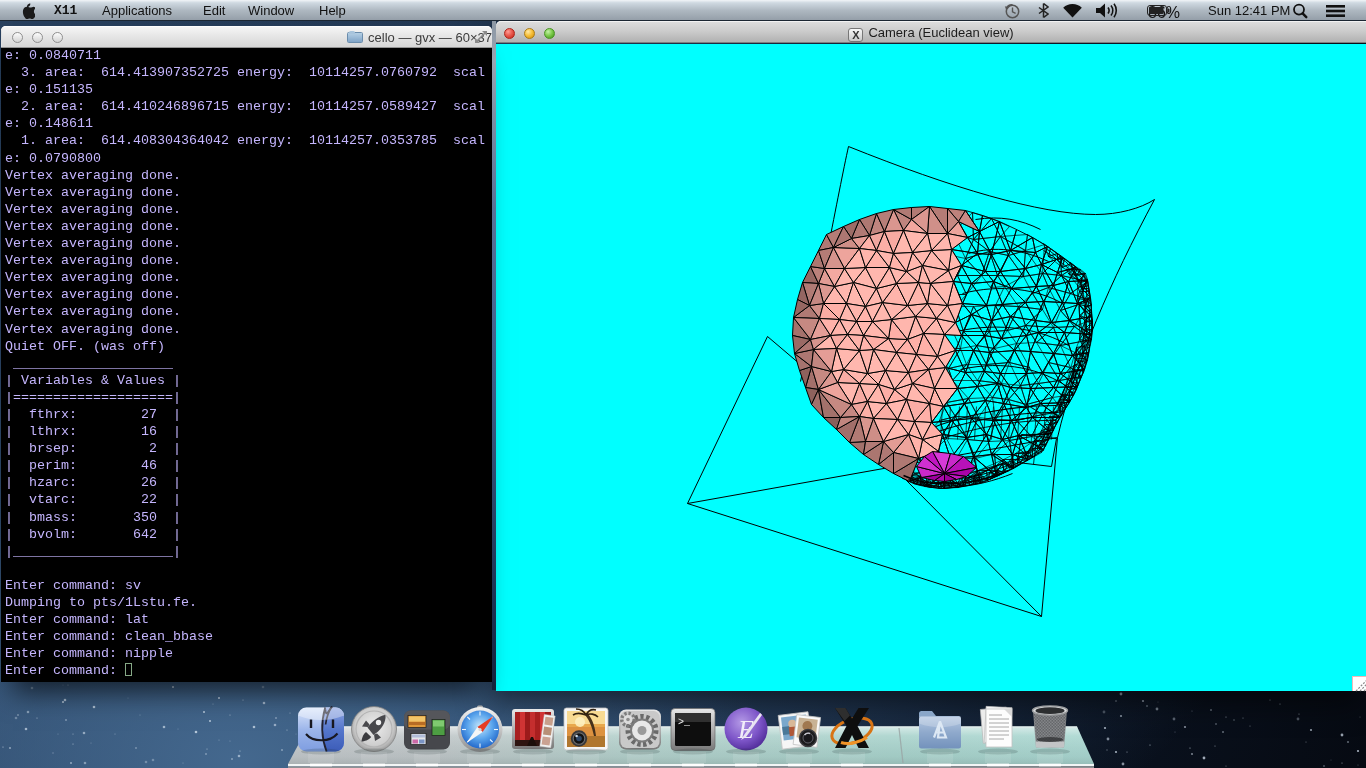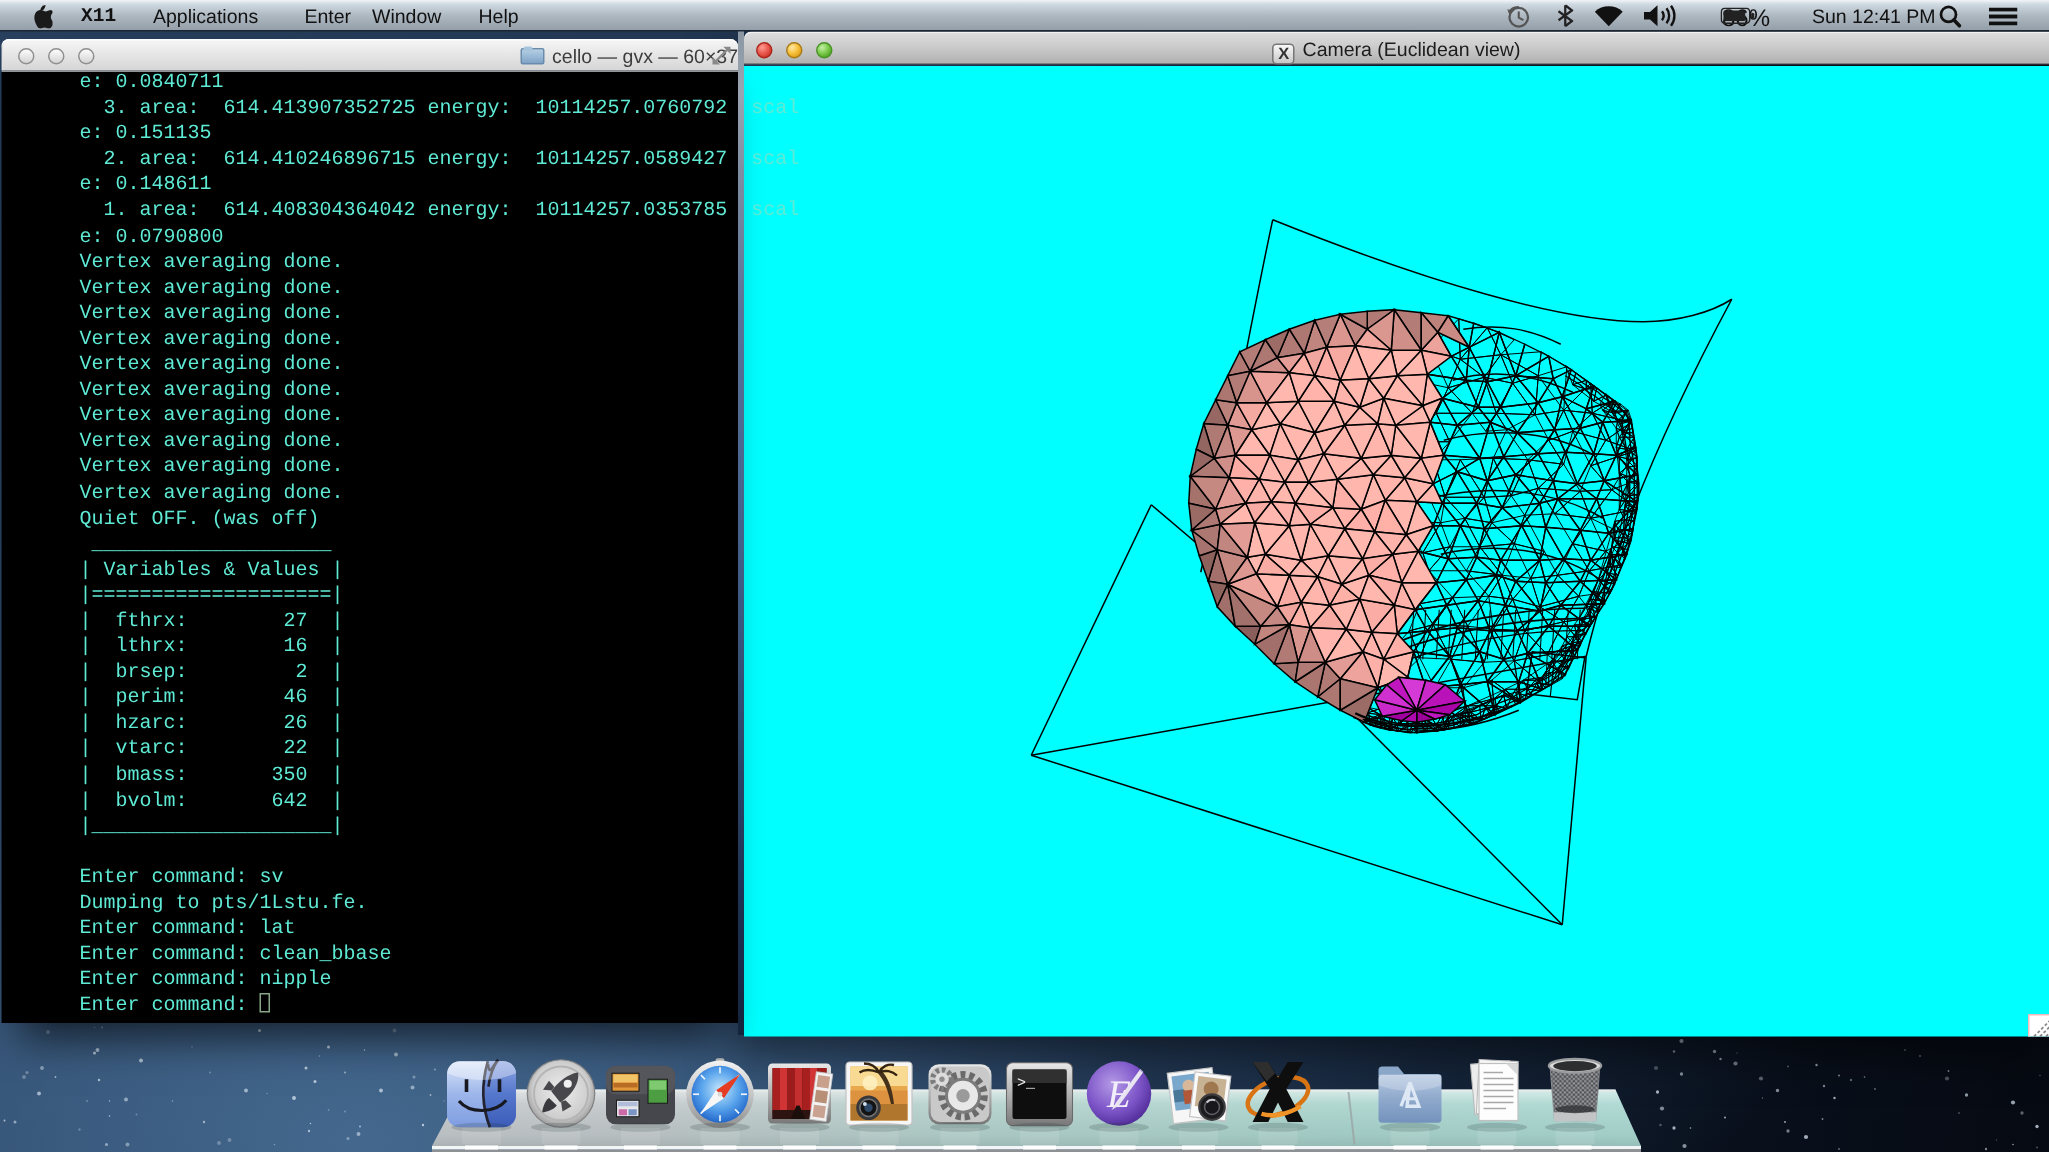--- a/index.html
+++ b/index.html
@@ -47,21 +47,21 @@
 .gl { position:absolute; top:5.5px; width:11px; height:11px; border-radius:50%;
   background:linear-gradient(#fcfcfc,#d4d4d4); border:1px solid #8f8f8f; }
 #termtitletext { position:absolute; left:0; right:0; top:4px; text-align:right; font-size:13px; color:#3c3c3c; }
 .foldericon { display:inline-block; width:16px; height:11px; vertical-align:-1px; margin-right:5px;
   background:linear-gradient(#b4cfe4 0%, #9dbcd8 45%, #7fa3c6 100%); border-radius:1.5px;
   border:0.5px solid #6a8cac; position:relative; }
 .foldericon:before { content:""; position:absolute; left:1px; top:-2.5px; width:6px; height:3px;
   background:#a8c4dc; border-radius:1.5px 1.5px 0 0; }
 #termbody { position:absolute; left:0; top:22px; width:491px; height:634px; background:#000; }
 #termbody pre { position:absolute; left:4px; top:-1px; font-family:"Liberation Mono",monospace;
-  font-size:13.33px; line-height:17.1px; color:#5eead4;margin-left:48px; }
+  font-size:13.33px; line-height:17.1px; color:#c4b5fd; }
 .cur { display:inline-block; width:7px; height:13px; border:1.3px solid #86a886; vertical-align:-2px; }
 </style></head>
 <body>
 <div id="desktop">
 <svg id="stars" width="1366" height="768">
       <circle cx="140" cy="715" r="0.6" fill="#dce8f4" opacity="0.39"></circle>
 <circle cx="204" cy="712" r="1.0" fill="#dce8f4" opacity="0.75"></circle>
 <circle cx="26" cy="729" r="1.3" fill="#dce8f4" opacity="0.65"></circle>
 <circle cx="219" cy="698" r="1.0" fill="#dce8f4" opacity="0.78"></circle>
 <circle cx="128" cy="698" r="0.5" fill="#dce8f4" opacity="0.36"></circle>
@@ -1093,21 +1093,21 @@
 
 <div id="sliver"></div>
 
 <div id="menubar">
   <svg class="micon" style="left:21px; top:3px;" width="14" height="16" viewBox="0 0 14 16">
     <path d="M9.3,0.4 c0.1,1 -0.3,1.9 -0.9,2.6 c-0.6,0.7 -1.6,1.2 -2.5,1.1 c-0.1,-0.9 0.4,-1.9 0.9,-2.5 C7.4,0.9 8.5,0.4 9.3,0.4 Z" fill="#1a1a1a"></path>
     <path d="M10.5,4.6 c-1.6,0 -2.8,0.9 -3.6,0.9 c-0.8,0 -2-0.9 -3.4,-0.9 C2,4.6 0.6,5.5 -0.1,6.9 c-1.3,2.4 -0.3,6 1,8 c0.6,1 1.4,2.1 2.4,2.1 c1,0 1.4,-0.7 2.8,-0.7 c1.4,0 1.7,0.7 2.8,0.7 c1,0 1.8,-1.1 2.4,-2 c0.5,-0.7 0.9,-1.5 1.2,-2.4 c-1.3,-0.5 -2.2,-1.8 -2.2,-3.3 c0,-1.4 0.8,-2.6 1.9,-3.2 c-0.7,-1 -1.8,-1.5 -2.7,-1.5 Z" transform="translate(2.6,-0.9)" fill="#1a1a1a"></path>
   </svg>
   <div class="mitem" style="left:54px; font-weight:bold;font-family:Liberation Mono, monospace;">X11</div>
   <div class="mitem" style="left:102px;">Applications</div>
-  <div class="mitem" style="left:203px;">Enter</div>
+  <div class="mitem" style="left:203px;">Edit</div>
   <div class="mitem" style="left:248px;">Window</div>
   <div class="mitem" style="left:319px;">Help</div>
 
   <svg class="micon" style="left:1004px; top:2.5px;" width="17" height="17" viewBox="0 0 17 17">
     <circle cx="8.5" cy="8.5" r="6.2" fill="none" stroke="#555" stroke-width="1.5"></circle>
     <path d="M8.5,4.6 L8.5,8.8 L11.6,10.4" fill="none" stroke="#555" stroke-width="1.4"></path>
     <path d="M2.0,5.5 A6.8,6.8 0 0 1 8.5,1.7" fill="none" stroke="#555" stroke-width="1.5"></path>
     <path d="M0.8,3.2 L2.3,6.4 L5.2,4.4 Z" fill="#555"></path>
   </svg>
   <svg class="micon" style="left:1038px; top:3px;" width="11" height="15" viewBox="0 0 11 15">

